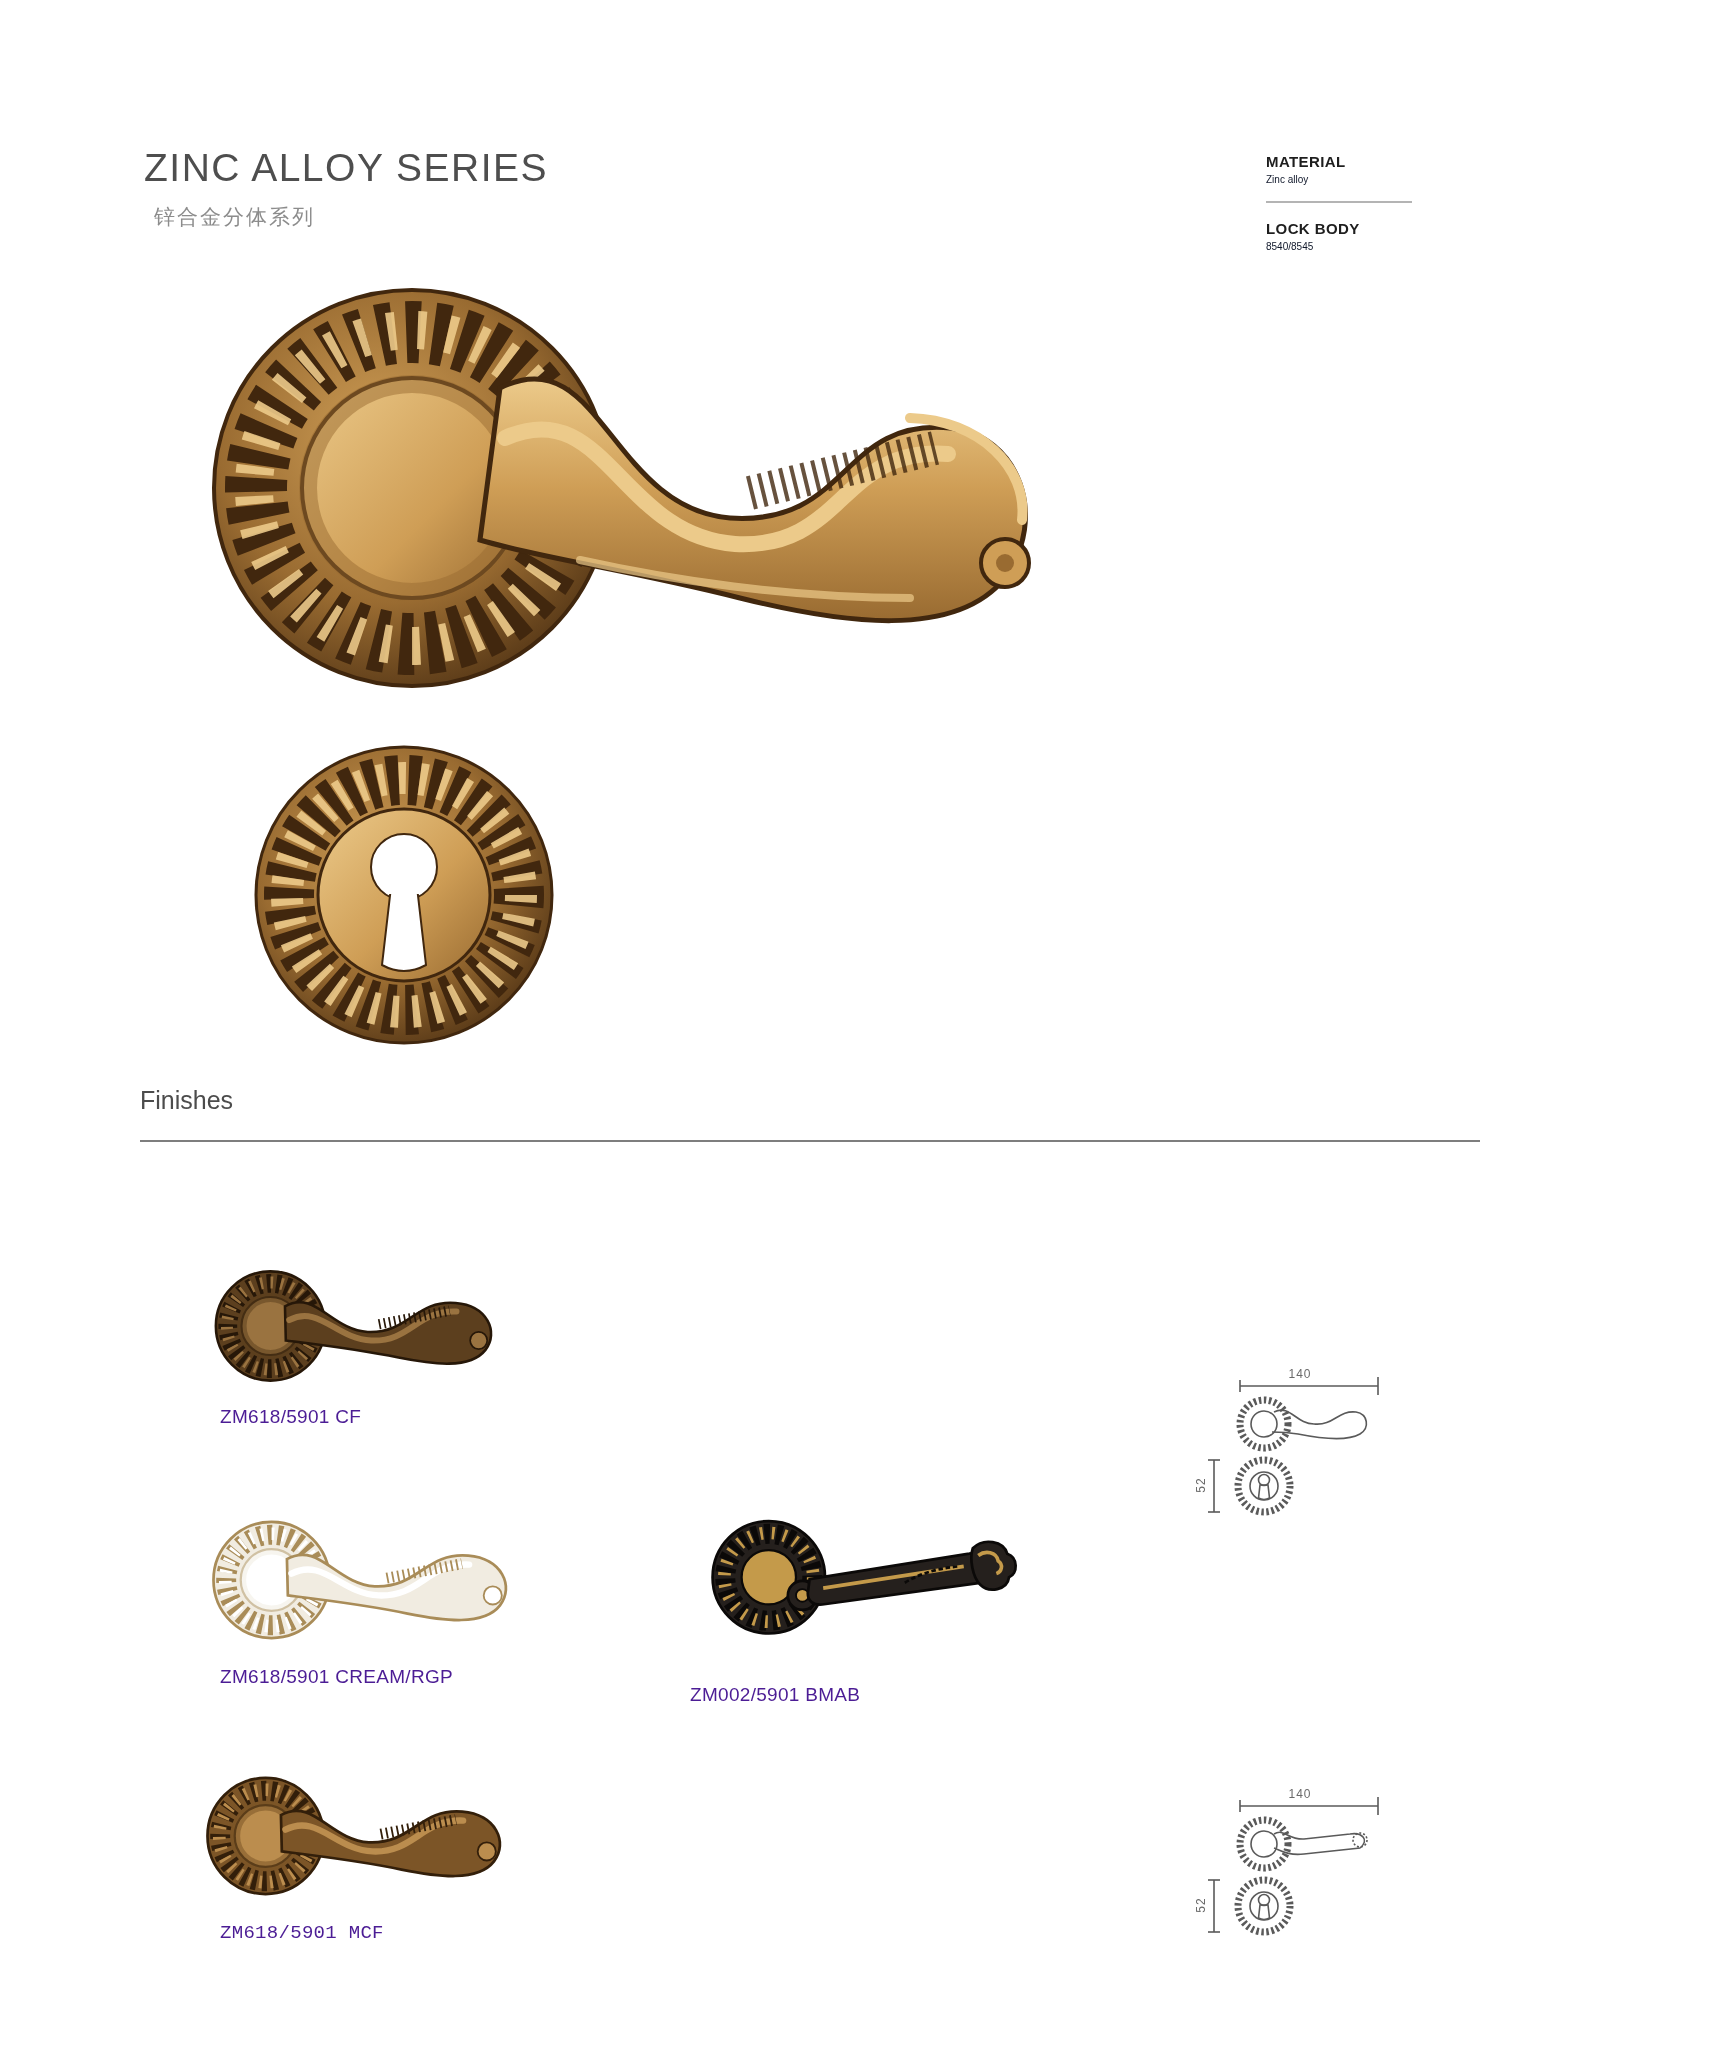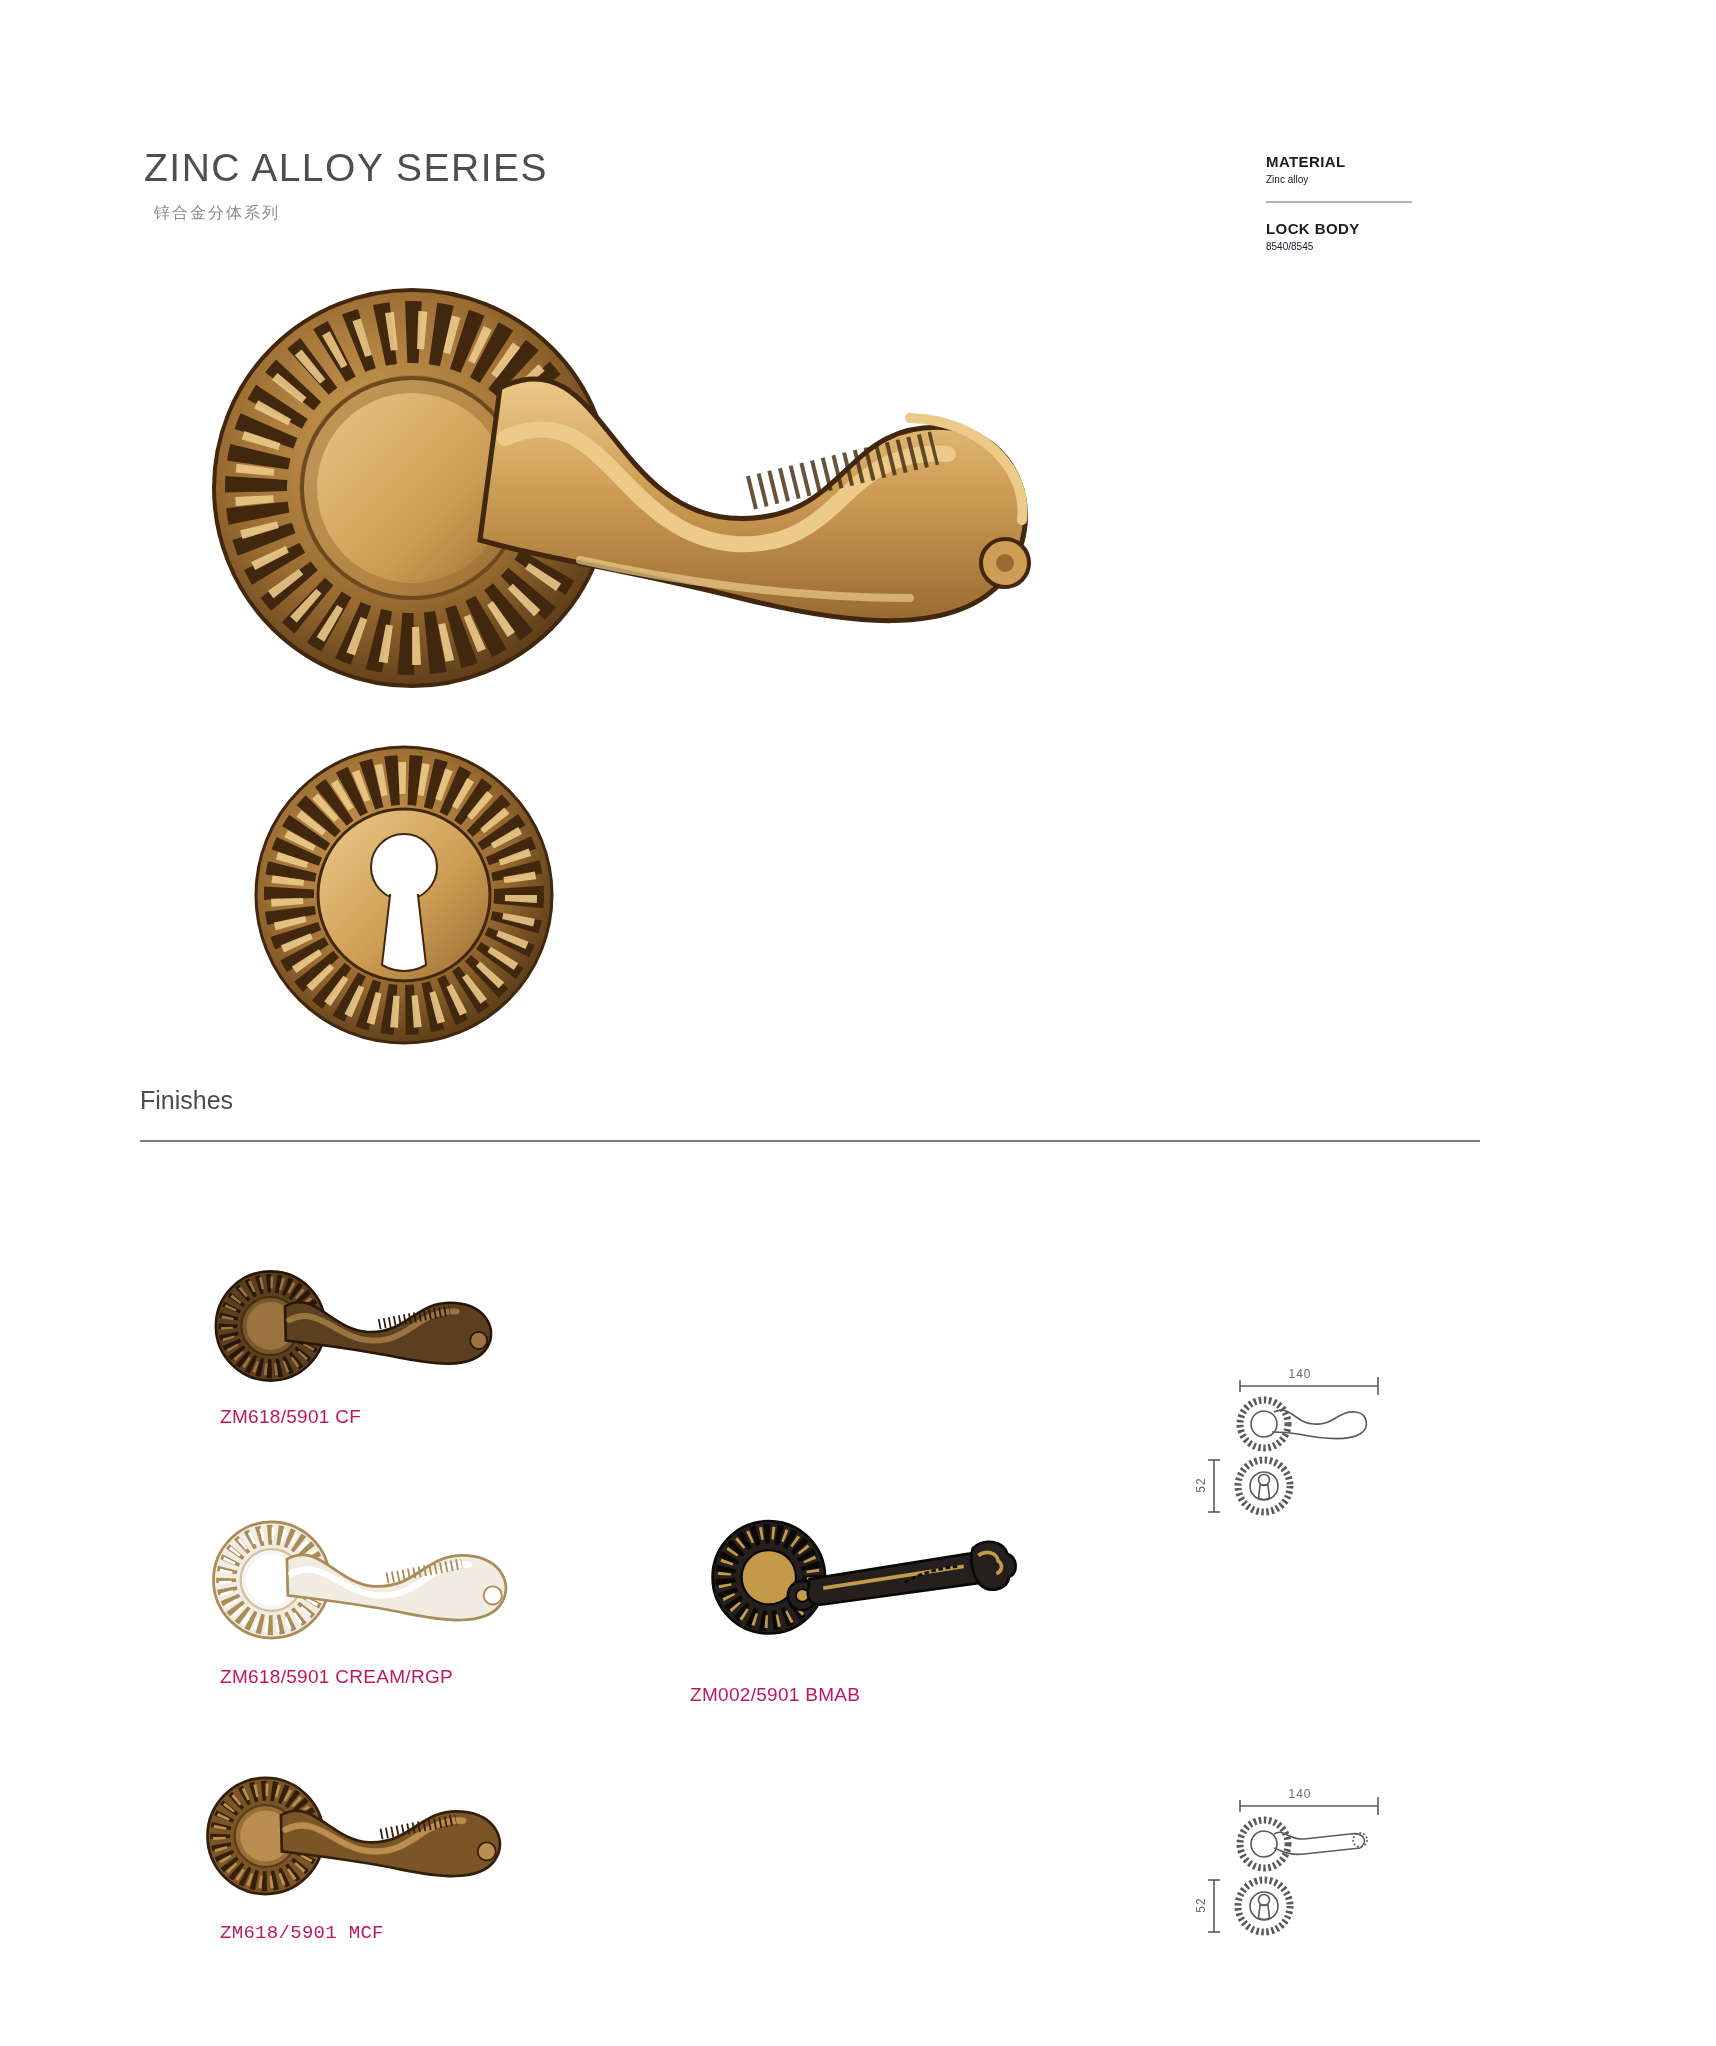--- a/index.html
+++ b/index.html
@@ -10,21 +10,21 @@
     font-family:"Liberation Sans", sans-serif;
     overflow:hidden;
   }
   
   .title{
     position:absolute;left:144px;top:146px;
     font-size:39px;font-weight:300;color:#4e4e4e;letter-spacing:1.5px;
   }
   .subtitle{
     position:absolute;left:154px;top:203px;
-    font-size:16px;color:#8c8c8c;letter-spacing:2px;
+    font-size:21px;color:#8c8c8c;letter-spacing:2px;
   }
   .spec-block{position:absolute;left:1266px;top:153px;width:220px;}
   .spec-label{font-size:15px;font-weight:700;color:#1e1e1e;letter-spacing:.4px;}
   .spec-value{font-size:10px;color:#0f172a;margin-top:4px;}
   .spec-divider{width:146px;height:0;border-top:2px solid #b4b4b4;margin:16px 0 17px 0;}
   
   .hero-handle{position:absolute;left:150px;top:268px;width:912px;height:440px;}
   .hero-esc{position:absolute;left:252px;top:735px;width:312px;height:326px;}
   .hero-handle svg,.hero-esc svg{width:100%;height:100%;display:block;}
   
@@ -34,21 +34,21 @@
   }
   .finishes-divider{
     position:absolute;left:140px;top:1140px;width:1340px;height:0;
     border-top:2px solid #7e7e7e;
   }
   .finish{position:absolute;}
   .finish .thumb{width:100%;height:100%;}
   .finish .thumb svg{width:100%;height:100%;display:block;}
   .finish .code{
     position:absolute;white-space:nowrap;
-    font-size:19px;color:#be185d;letter-spacing:.3px;
+    font-size:19px;color:#4c1d95;letter-spacing:.3px;
   }
   .f0{left:150px;top:1246px;width:335px;height:128px;}
   .f0 .code{left:30px;top:144px;}
   .f1{left:648px;top:1240px;width:352px;height:132px;}
   .f1 .code{left:2px;top:150px;}
   .f2{left:148px;top:1496px;width:352px;height:136px;}
   .f2 .code{left:32px;top:154px;}
   .f3{left:648px;top:1496px;width:352px;height:136px;}
   .f3 .code{left:2px;top:154px;margin-top:18px;}
   .f4{left:148px;top:1752px;width:340px;height:136px;}

